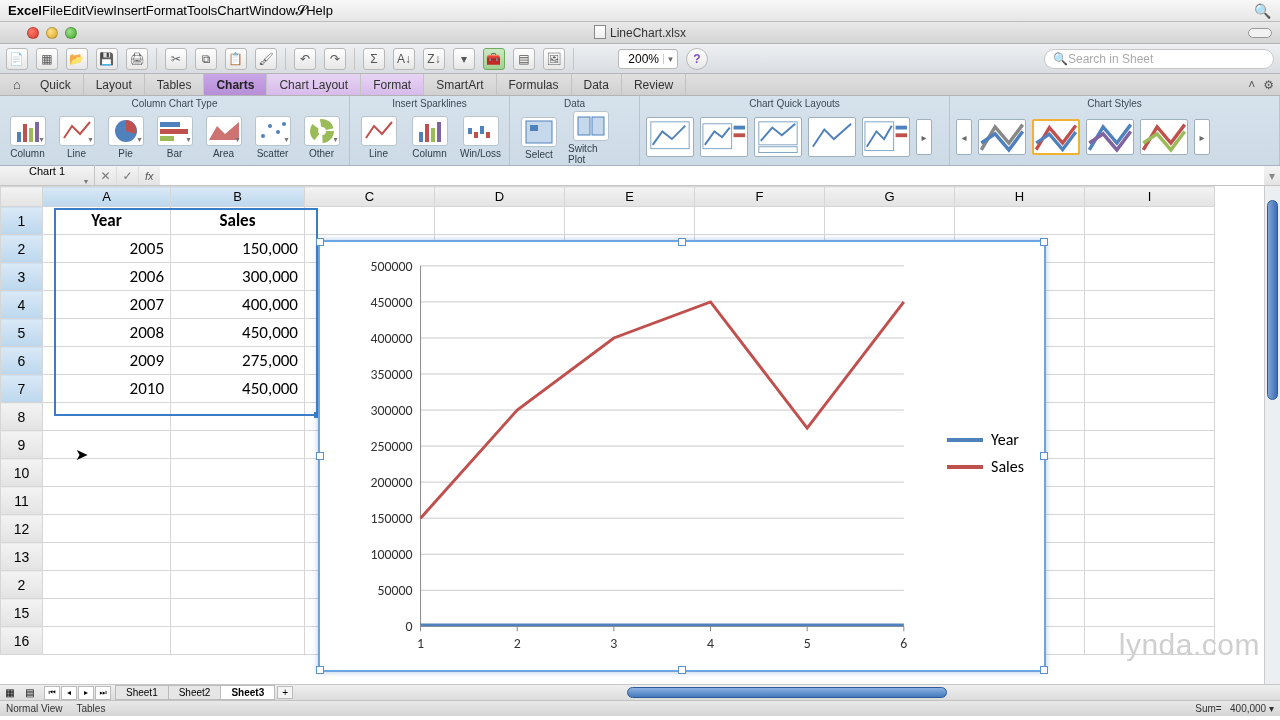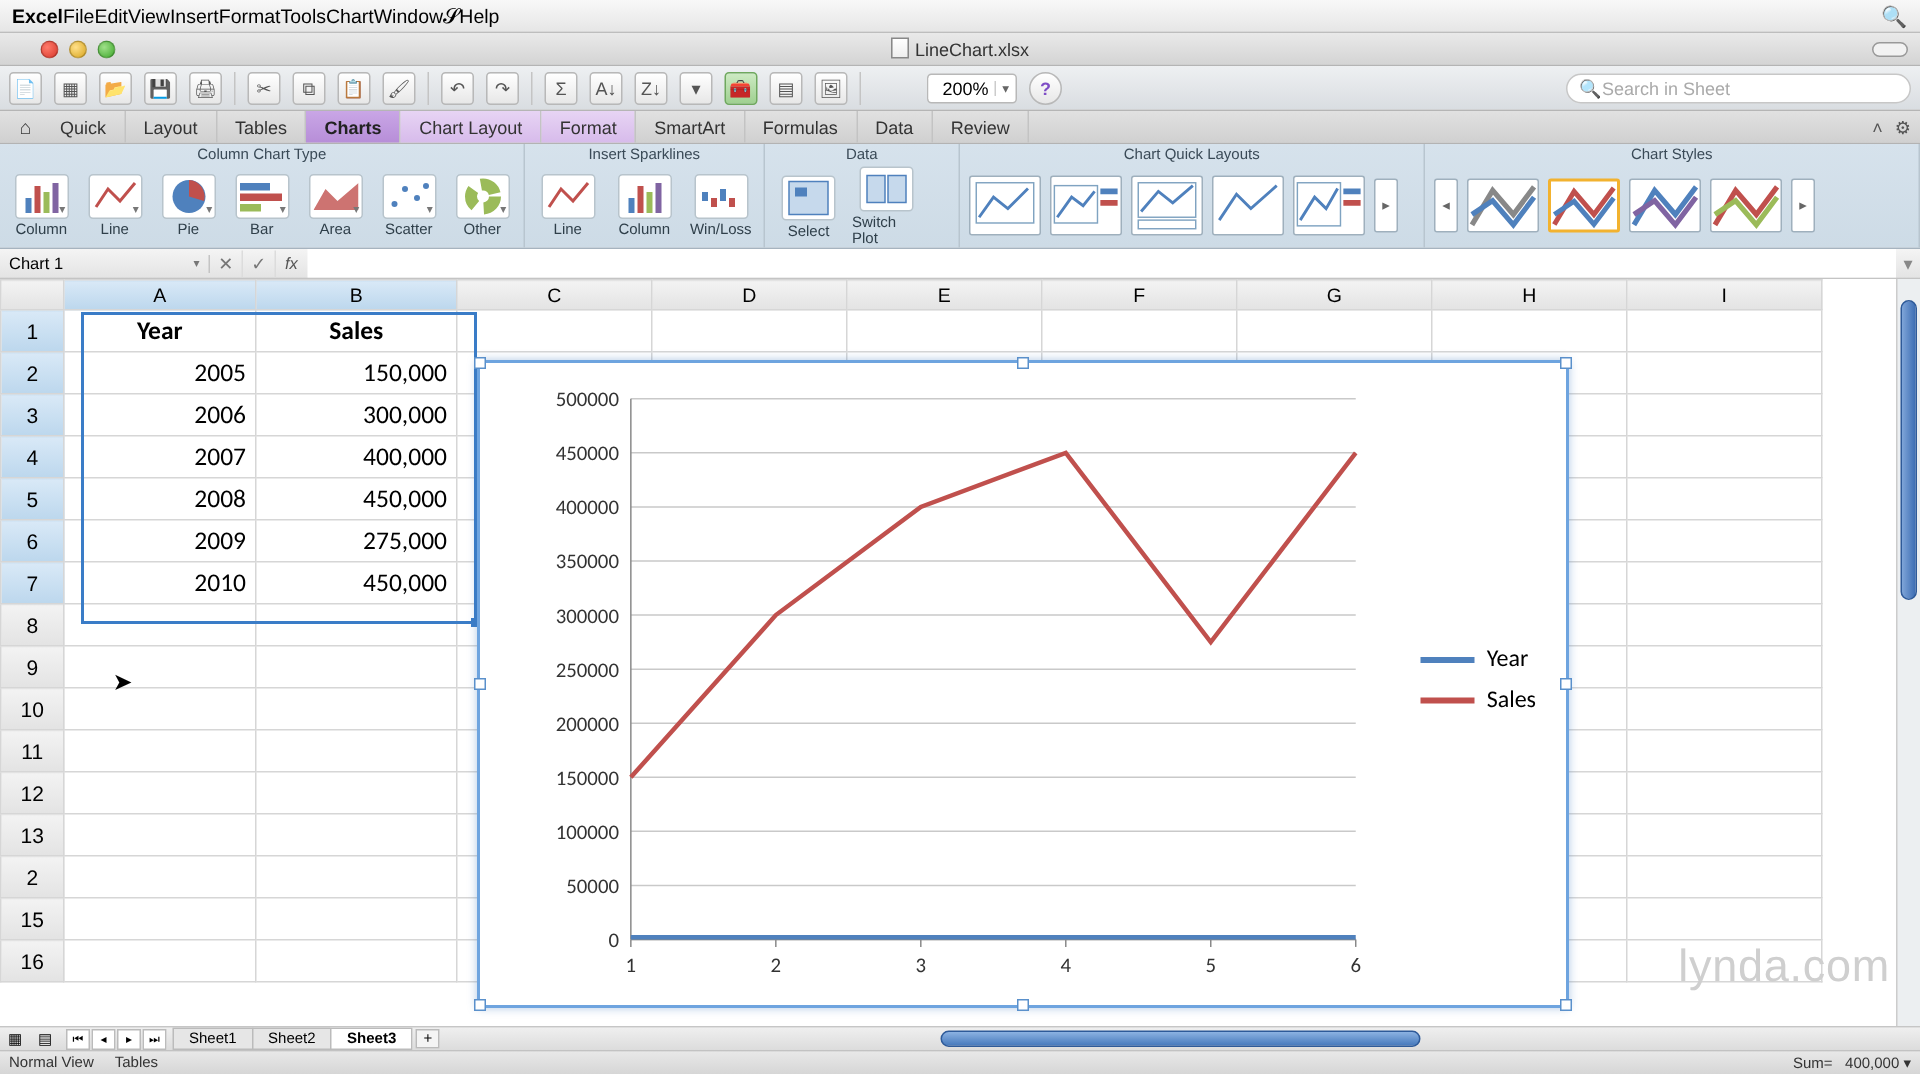--- a/index.html
+++ b/index.html
@@ -53,21 +53,21 @@
   .ql-thumb { width: 48px; height: 40px; border: 1px solid #9fb0bd; background: #fff; border-radius: 2px; overflow: hidden; }
   .styles { display: flex; gap: 6px; align-items: center; }
   .style-thumb { width: 48px; height: 36px; border: 1px solid #9fb0bd; border-radius: 2px; background: #fff; display: flex; align-items: center; justify-content: center; }
   .style-thumb.sel { border: 2px solid #f2b22f; }
   .arrowbtn { width: 16px; height: 36px; border: 1px solid #9fb0bd; border-radius: 2px; background: #fff; display: flex; align-items: center; justify-content: center; font-size: 10px; color: #666; }
   
   .barset { display:flex; gap:2px; align-items:flex-end; height:22px;}
   .barset span{display:block;width:4px;}
   
   .fxbar { height: 20px; background: linear-gradient(#f4f4f4,#e4e4e4); border-bottom: 1px solid #c4c4c4; display: flex; align-items: center; }
-  .namebox { width: 140px; border-right: 1px solid #c4c4c4; padding: 0 6px; font-size: 11px; display: flex; align-items: center; }
+  .namebox { width: 95px; border-right: 1px solid #c4c4c4; padding: 0 6px; font-size: 11px; display: flex; align-items: center; flex-direction: column; }
   .namebox .dd { margin-left: auto; font-size: 8px; color: #777; }
   .fxbtn { width: 22px; height: 18px; display: flex; align-items: center; justify-content: center; color: #777; border-right: 1px solid #dcdcdc; }
   .fxlabel { font-style: italic; font-size: 11px; padding: 0 6px; color: #555;}
   .fxinput { flex: 1; border: none; height: 100%; background: #fff; padding: 0 4px; font-size: 11px; }
   .fxexp { width: 16px; text-align: center; color: #888; }
   
   .sheet-wrap { position: relative; height: 498px; display: flex; }
   .grid { flex: 1; position: relative; overflow: hidden; }
   table.sheet { border-collapse: collapse; table-layout: fixed; }
   table.sheet th, table.sheet td { border: 1px solid #d6d6d6; }

